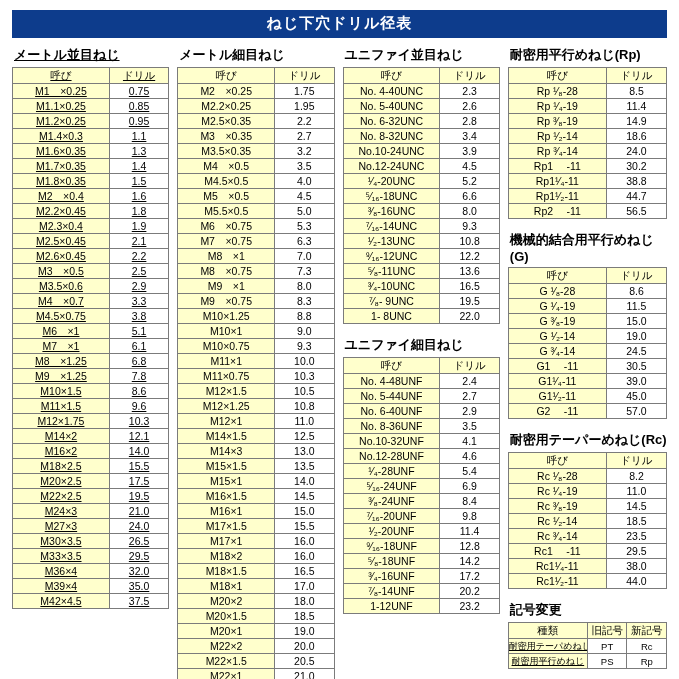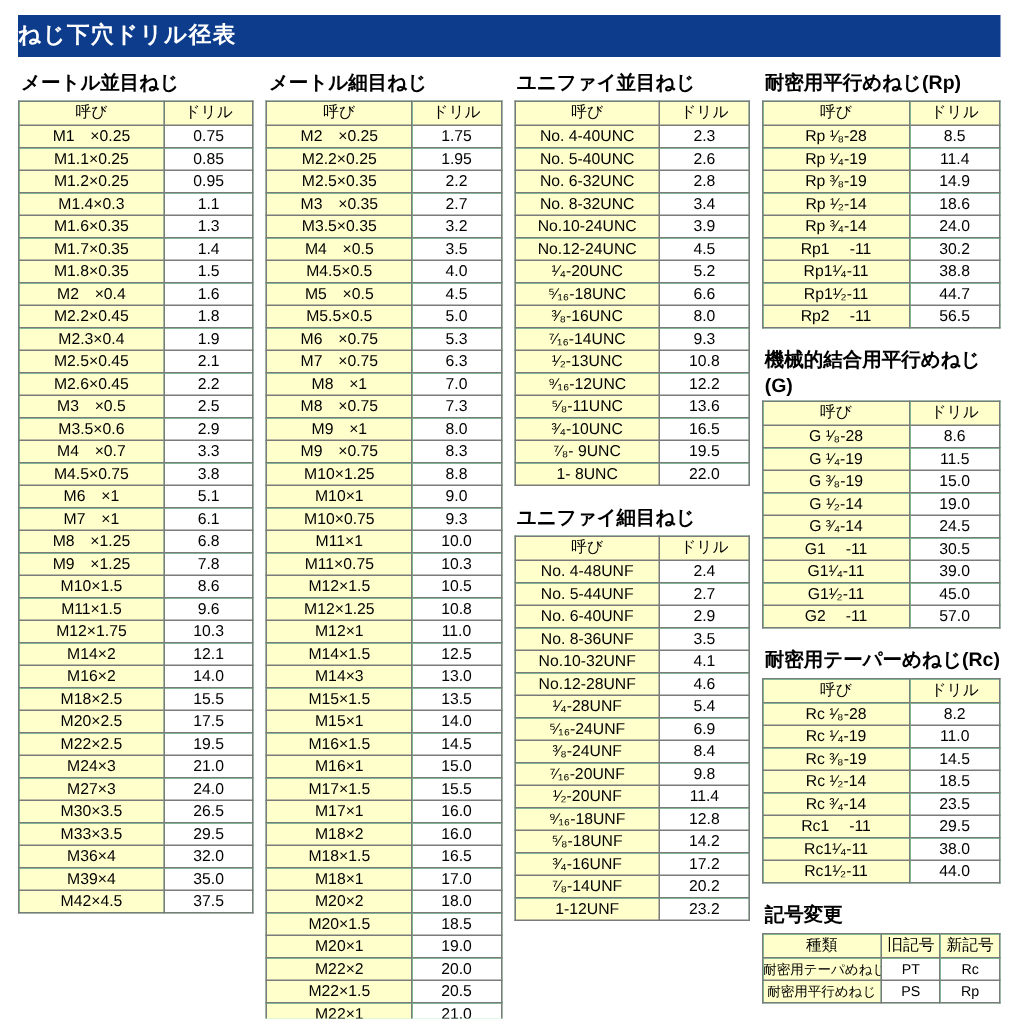--- a/index.html
+++ b/index.html
@@ -9,48 +9,48 @@
     background: #ffffff;
     font-family: "Liberation Sans", sans-serif;
     color: #000;
     overflow: hidden;
   }
   #page { position: relative; width: 679px; height: 679px; padding: 8px 8px 0 8px; }
 
   .title-bar {
     background: #0d3c8c;
     color: #fff;
-    text-align: left;
+    text-align: center;
     font-size: 15px;
     font-weight: bold;
     letter-spacing: 1px;
     padding: 4px 0 5px 0;
     margin: 2px 4px 8px 4px;
   }
 
   .cols { display: flex; gap: 0px; align-items: flex-start; }
   .col { padding: 0 4px; }
-  .col1 { width: 168px; }
+  .col1 { width: 168px; text-decoration: underline; }
   .col2 { width: 168px; }
   .col3 { width: 168px; }
   .col4 { width: 170px; }
 
   .sec-title {
     font-size: 13px;
     font-weight: bold;
     margin: 0 0 3px 2px;
     letter-spacing: 0px;
   }
   .sec-title.spaced { margin-top: 12px; }
 
   table.t {
     border-collapse: collapse;
     width: 100%;
     table-layout: fixed;
-    background: #86efac;
+    background: #3b82f6;
   }
   table.t th, table.t td {
     border: 1px solid #7b7b7b;
     font-size: 10.5px;
     text-align: center;
     height: 15px;
     line-height: 13px;
     padding: 0;
     white-space: nowrap;
     overflow: hidden;
@@ -65,21 +65,21 @@
   table.t td.val { background: #ffffff; }
   .w-lbl { width: 62%; }
   .w-val { width: 38%; }
 
   
   table.t3 th, table.t3 td { font-size: 9.5px; }
   .c3a { width: 50%; }
   .c3b { width: 25%; }
   .c3c { width: 25%; }
   table.t3 td.lbl { text-align: center; }
-  table.t3 td.name { text-align: center; font-size: 9px; }
+  table.t3 td.name { text-align: center; font-size: 9px; text-decoration: underline; }
 </style>
 </head>
 <body>
 
 <div id="page">
 
   <div class="title-bar">ねじ下穴ドリル径表</div>
 
   <div class="cols">
 

